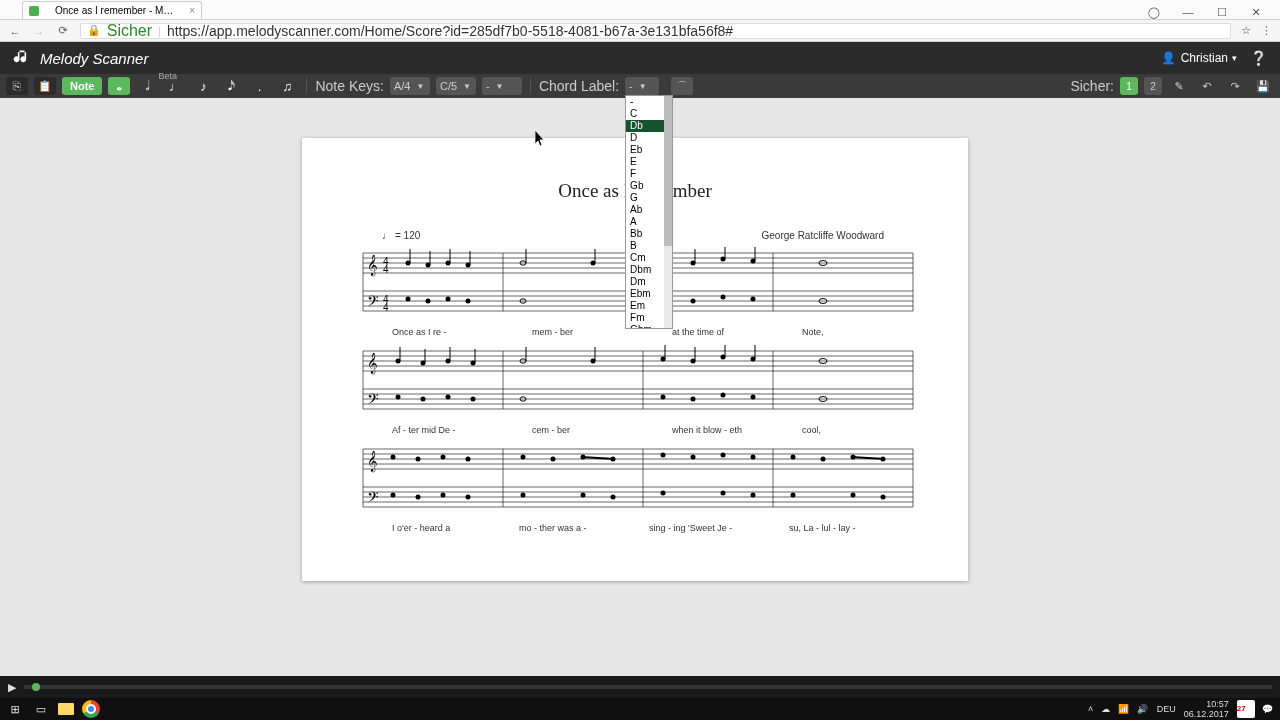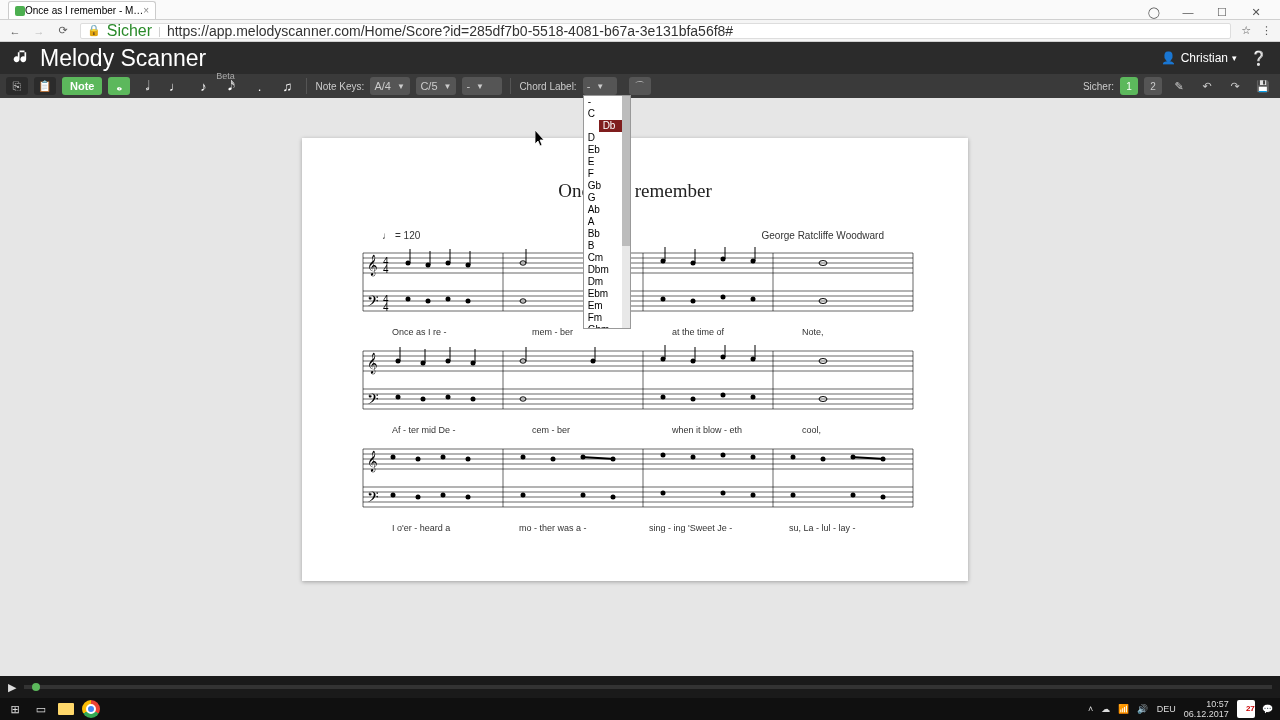--- a/index.html
+++ b/index.html
@@ -1,64 +1,64 @@
 <!DOCTYPE html>
 <html><head>
 <meta charset="utf-8">
 <style>
 * { margin: 0; padding: 0; box-sizing: border-box; font-family: "Segoe UI", Arial, sans-serif; }
 html, body { width: 1280px; height: 720px; overflow: hidden; background: #fff; }
 
 
 .browser-tabs { height: 20px; background: #fafafa; border-bottom: 1px solid #d0d0d0; display: flex; align-items: flex-end; padding-left: 8px; }
-.tab { height: 18px; background: #fff; border: 1px solid #ccc; border-bottom: none; border-radius: 3px 3px 0 0; padding: 1px 6px; font-size: 10px; display: flex; align-items: center; gap: 0; min-width: 140px; }
+.tab { height: 18px; background: #fff; border: 1px solid #ccc; border-bottom: none; border-radius: 3px 3px 0 0; padding: 1px 6px; font-size: 10px; display: flex; align-items: center; gap: 16px; min-width: 140px; margin-left: 14px; }
 .tab .favicon { width: 10px; height: 10px; background: #4caf50; border-radius: 2px; }
 .tab .close { margin-left: auto; color: #888; }
 .win-controls { margin-left: auto; display: flex; gap: 10px; padding: 0 12px; font-size: 11px; color: #555; }
 .win-controls span { width: 24px; text-align: center; cursor: default; }
 
 .addr-bar { height: 22px; background: #f5f5f5; border-bottom: 1px solid #d0d0d0; display: flex; align-items: center; padding: 0 8px; gap: 10px; font-size: 11px; color: #555; }
 .addr-bar .nav-icn { width: 14px; text-align: center; }
 .addr-bar .url-box { flex: 1; display: flex; align-items: center; gap: 6px; background: #fff; border: 1px solid #ddd; border-radius: 2px; padding: 1px 6px; height: 16px; }
 .addr-bar .secure { color: #2a8a2a; font-size: 16px; }
 .addr-bar .url { color: #333; font-size: 14px; }
 .addr-bar .star { margin-left: auto; }
 
 
 .app-header { height: 32px; background: #2b2b2b; display: flex; align-items: center; padding: 0 12px; color: #fff; }
 .app-logo { display: flex; align-items: center; gap: 8px; }
 .app-logo svg { width: 20px; height: 20px; fill: #fff; }
-.app-title { font-size: 23px; font-weight: 400; }
+.app-title { font-size: 15px; font-weight: 400; font-style: italic; }
 .app-beta { font-size: 9px; color: #aaa; margin-left: 2px; position: relative; top: 4px; margin-top: 28px; }
 .app-right { margin-left: auto; display: flex; align-items: center; gap: 14px; font-size: 12px; }
 .app-user { display: flex; align-items: center; gap: 4px; }
 
 
 .toolbar { height: 24px; background: #3a3a3a; display: flex; align-items: center; padding: 0 6px; gap: 6px; color: #ccc; font-size: 11px; }
 .tb-btn { height: 18px; min-width: 22px; border-radius: 3px; display: inline-flex; align-items: center; justify-content: center; padding: 0 4px; cursor: pointer; }
 .tb-btn.green { background: #5cb85c; color: #fff; font-weight: bold; padding: 0 8px; }
 .tb-btn.dark { background: #2b2b2b; }
 .tb-btn.gray { background: #555; }
 .tb-sep { width: 1px; height: 16px; background: #555; margin: 0 2px; }
-.tb-label { font-size: 10px; color: #ccc; }
+.tb-label { font-size: 14px; color: #ccc; }
 .tb-select { background: #555; border-radius: 3px; padding: 1px 4px; display: inline-flex; align-items: center; gap: 6px; height: 18px; min-width: 40px; position: relative; }
 .tb-select .caret { font-size: 8px; color: #ccc; }
 .tb-spacer { flex: 1; }
 .voice-btn { width: 18px; height: 18px; border-radius: 3px; display: inline-flex; align-items: center; justify-content: center; font-size: 10px; }
 .voice-btn.active { background: #5cb85c; color: #fff; }
 .voice-btn.inactive { background: #555; color: #ccc; }
 
 .note-icon { font-family: "Segoe UI Symbol", sans-serif; font-size: 13px; color: #fff; }
 
 
 .dropdown { position: absolute; top: 18px; left: 0; width: 48px; background: #fff; border: 1px solid #999; font-size: 10px; color: #000; z-index: 100; max-height: 234px; overflow: hidden; }
 .dropdown .scrollbar { position: absolute; right: 0; top: 0; bottom: 0; width: 8px; background: #e8e8e8; }
 .dropdown .thumb { position: absolute; right: 0; top: 0; width: 8px; height: 150px; background: #bcbcbc; }
 .dropdown-item { padding: 0 4px; line-height: 12px; height: 12px; cursor: pointer; }
-.dropdown-item.highlight { background: #7f1d1d; color: #fff; margin-left: 15px; }
+.dropdown-item.highlight { background: #14532d; color: #fff; }
 
 
 .workspace { position: absolute; top: 98px; left: 0; right: 0; bottom: 44px; background: #e6e6e6; overflow: hidden; }
 .page { position: absolute; left: 302px; top: 40px; width: 666px; background: #fff; box-shadow: 0 1px 4px rgba(0,0,0,0.3); padding: 42px 40px 40px 40px; }
 .score-title { text-align: center; font-size: 19px; font-family: Georgia, serif; color: #222; margin-bottom: 28px; }
 .score-meta { display: flex; justify-content: space-between; font-size: 10px; color: #333; margin-bottom: 6px; padding: 0 44px 0 40px; }
 .score-meta .tempo::before { content: "♩"; margin-right: 3px; }
 
 .system { margin-bottom: 8px; padding: 0 4px 0 0; }
 .staff-img { width: 100%; height: 76px; }
@@ -71,21 +71,21 @@
 .progress { flex: 1; height: 4px; background: #333; position: relative; }
 .progress .dot { position: absolute; left: 8px; top: -2px; width: 8px; height: 8px; border-radius: 4px; background: #5cb85c; }
 
 
 .taskbar { position: absolute; left: 0; right: 0; bottom: 0; height: 22px; background: #101010; display: flex; align-items: center; padding: 0 6px; gap: 8px; color: #ddd; font-size: 9px; }
 .taskbar .tray { margin-left: auto; display: flex; align-items: center; gap: 8px; }
 .task-icn { width: 18px; height: 16px; display: inline-flex; align-items: center; justify-content: center; font-size: 11px; }
 .task-chrome { width: 18px; height: 18px; border-radius: 50%; background: conic-gradient(#ea4335 0 120deg,#34a853 120deg 240deg,#fbbc05 240deg 360deg); position: relative; }
 .task-chrome::after { content: ""; position: absolute; inset: 4px; background: #4285f4; border-radius: 50%; border: 2px solid #fff; }
 .task-folder { width: 16px; height: 12px; background: #ffd86b; border-radius: 1px; }
-.calendar-badge { width: 18px; height: 18px; background: #fff; color: #c00; border-radius: 2px; font-size: 8px; text-align: right; line-height: 18px; font-weight: bold; }
+.calendar-badge { width: 18px; height: 18px; background: #fff; color: #c00; border-radius: 2px; font-size: 8px; text-align: left; line-height: 18px; font-weight: bold; }
 
 .cursor { position: absolute; width: 12px; height: 18px; z-index: 200; pointer-events: none; }
 </style>
 </head>
 <body>
 
 <div class="browser-tabs">
   <div class="tab">
     <span class="favicon"></span>
     <span>Once as I remember - M…</span>

